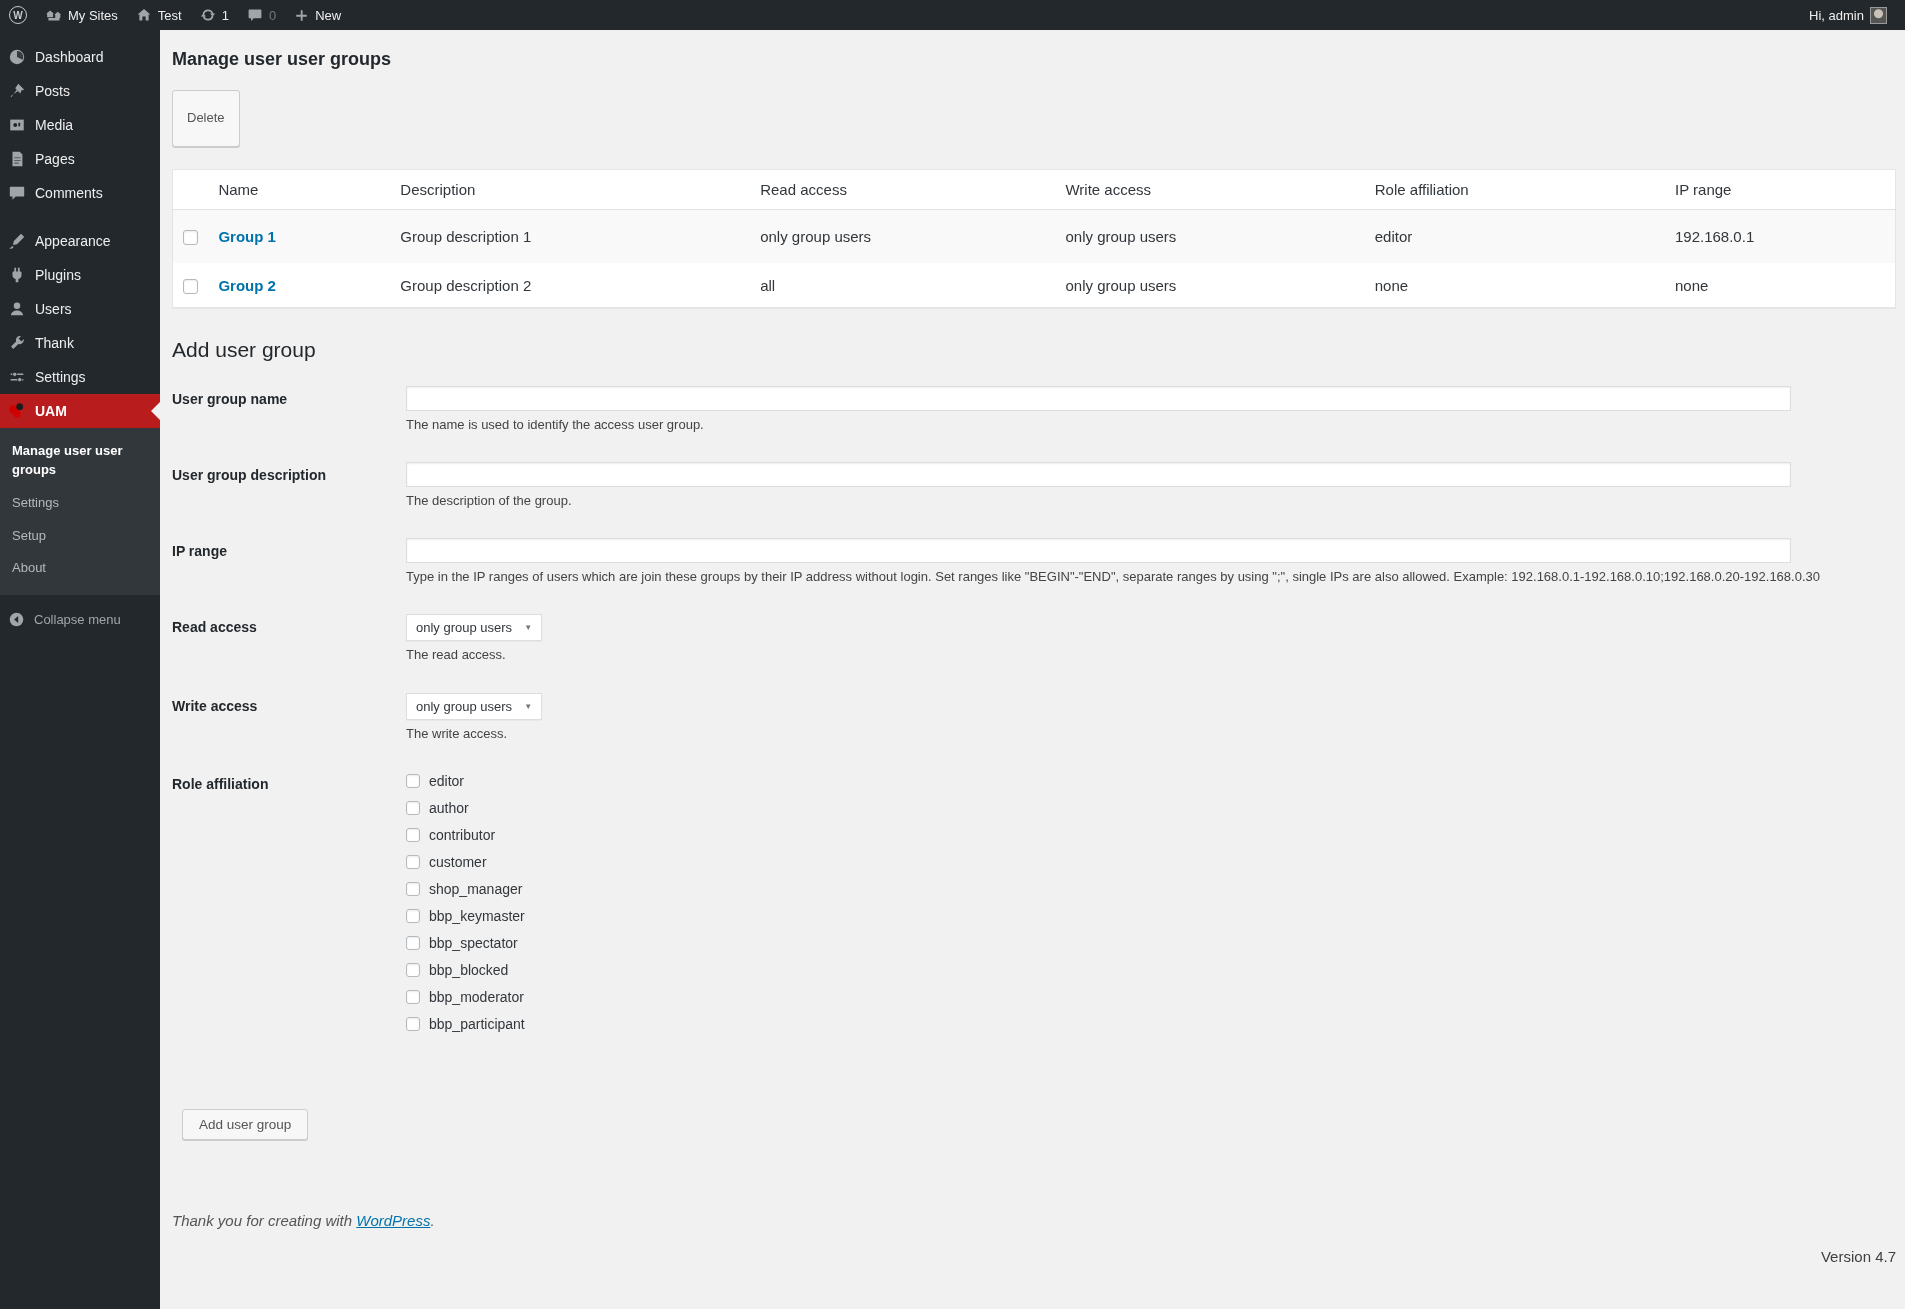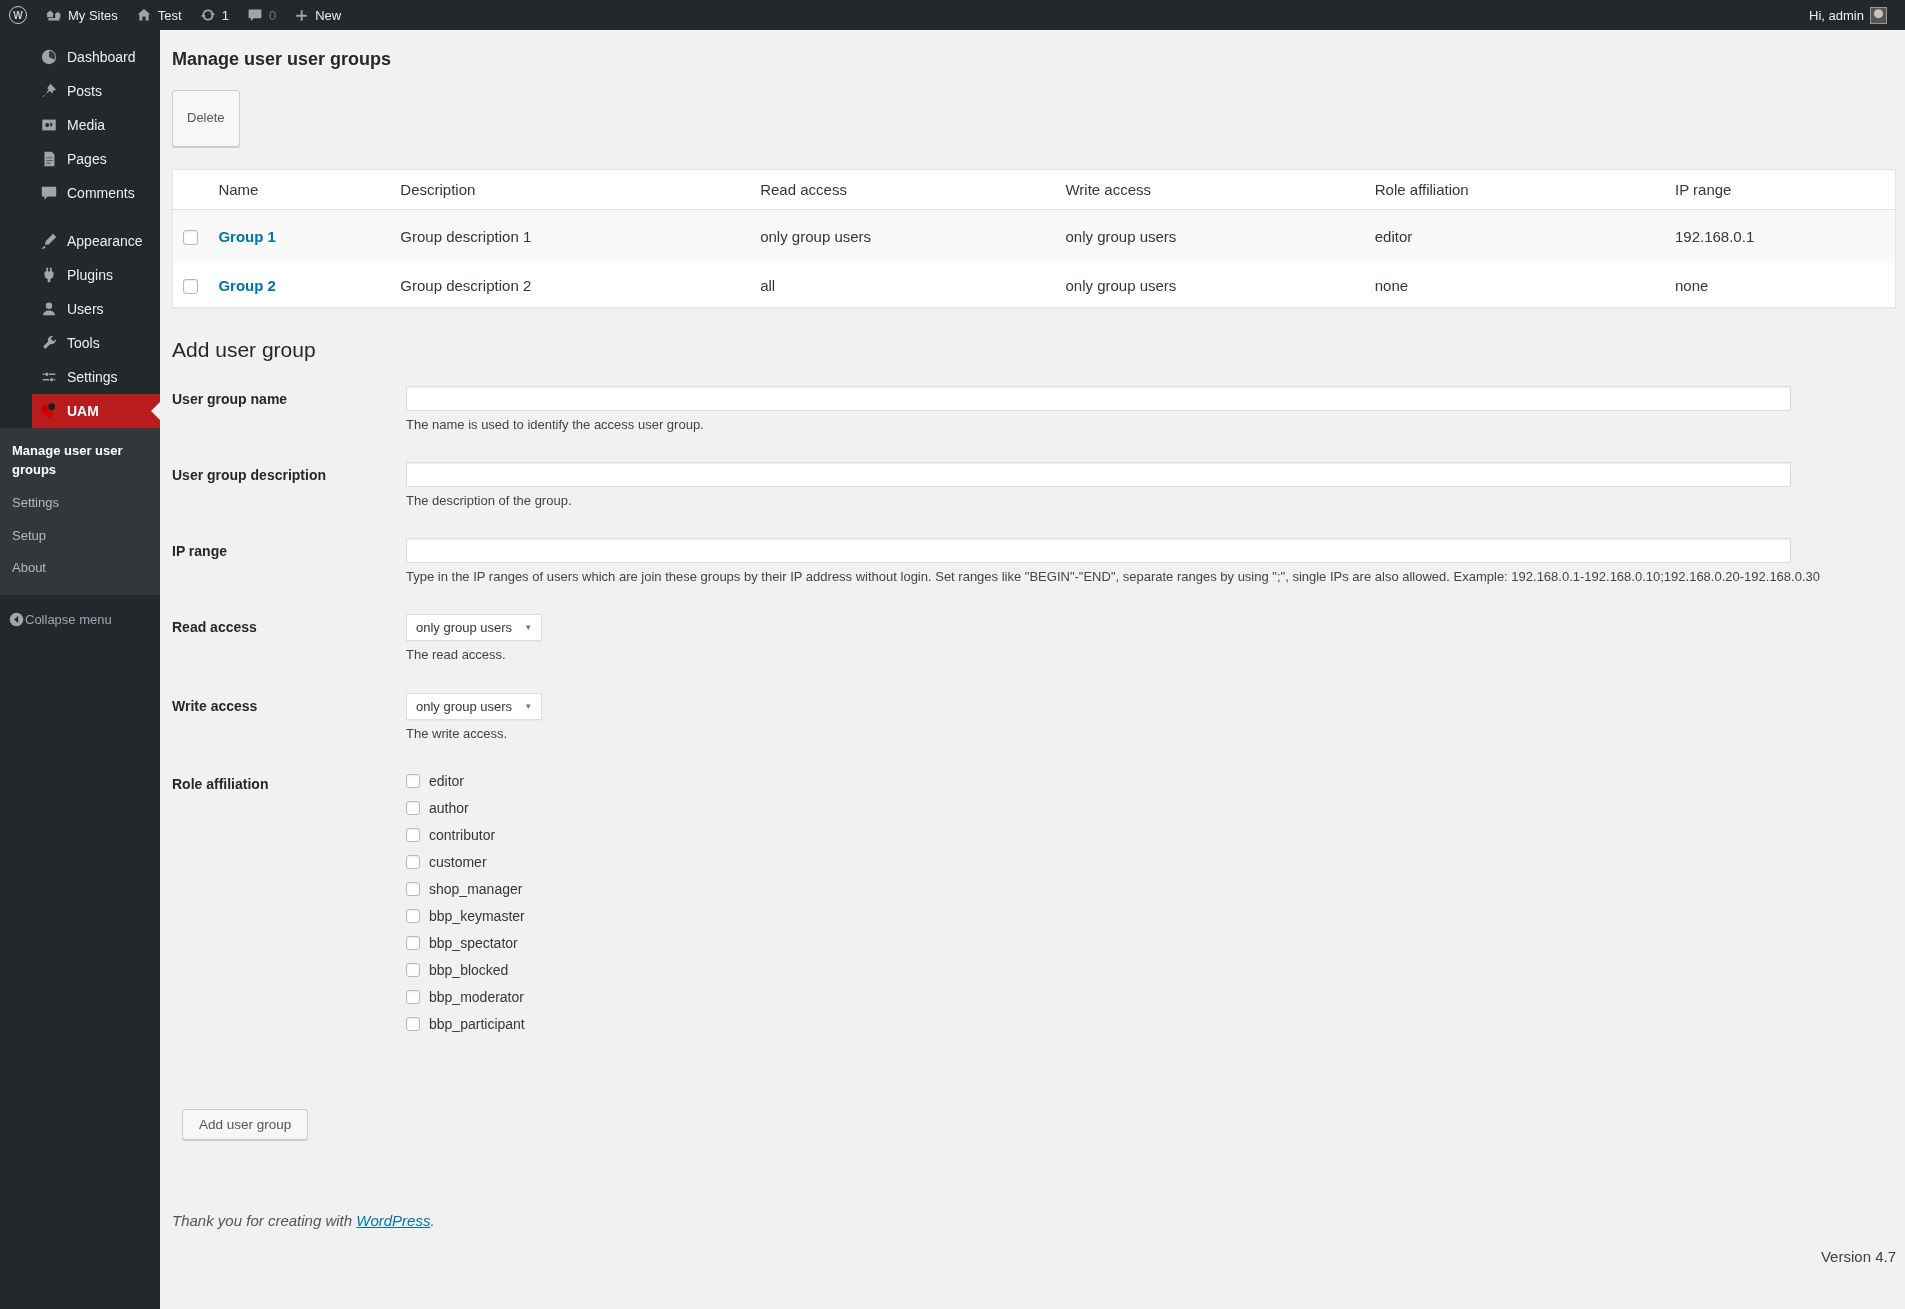--- a/index.html
+++ b/index.html
@@ -31,37 +31,37 @@
   }
 
   
   .sidebar {
     position:absolute; top:30px; left:0; bottom:0; width:160px;
     background:#23282d; color:#eee; font-size:14px;
   }
   .menu { padding-top:10px; }
   .menu-item {
     display:flex; align-items:center; gap:9px;
-    padding:8px 8px; color:#eee; cursor:pointer; position:relative;margin-left:32px;
+    padding:8px 8px; color:#eee; cursor:pointer; position:relative;
   }
   .menu-item svg { flex:0 0 auto; }
   .sep-above { margin-top:14px; }
   .menu-item.active { background:#b91c1c; color:#fff; font-weight:bold; }
   .menu-item.active::after {
     content:""; position:absolute; right:0; top:50%; transform:translateY(-50%);
     border:9px solid transparent; border-right-color:#f1f1f1; border-left-width:0;
   }
   .submenu { background:#32373c; padding:7px 0 10px; }
   .submenu-item {
     display:block; padding:7px 12px; color:#b4b9be; font-size:13px;
     cursor:pointer; line-height:1.45;
   }
   .submenu-item.current { color:#fff; font-weight:bold; }
   .collapse-row {
-    display:flex; align-items:center; color:#a0a5aa;
+    display:flex; align-items:center; gap:9px; color:#a0a5aa;
     padding:10px 8px; margin-top:6px; cursor:pointer; font-size:13px;
   }
 
   
   .content { margin-left:160px; padding:43px 9px 40px 12px; }
   h1.page-title { font-size:18px; font-weight:bold; color:#23282d; margin:6px 0 20px; }
   .button {
     display:inline-block; background:#f7f7f7; border:1px solid #ccc; border-radius:3px;
     color:#555; padding:19px 14px; font-size:13px; cursor:pointer;
     box-shadow:0 1px 0 #ccc; line-height:1.3;
@@ -227,21 +227,21 @@
         <svg width="18" height="18" viewBox="0 0 20 20">
           <circle class="icon-gray" cx="10" cy="6.3" r="3.6"></circle>
           <path class="icon-gray" d="M3.2 17c.4-3.6 3.2-5.4 6.8-5.4s6.4 1.8 6.8 5.4z"></path>
         </svg>
         <span>Users</span>
       </div>
       <div class="menu-item">
         <svg width="18" height="18" viewBox="0 0 20 20">
           <path class="icon-gray" d="M17.5 5.5a4.6 4.6 0 0 1-6 5.5l-5.6 5.6L3.4 14l5.6-5.6a4.6 4.6 0 0 1 5.5-6L11.8 5l3.2 3.2z"></path>
         </svg>
-        <span>Tools</span>
+        <span>Thank</span>
       </div>
       <div class="menu-item">
         <svg width="18" height="18" viewBox="0 0 20 20">
           <path class="icon-gray" d="M3 6.2h14v1.6H3zM3 12.2h14v1.6H3z"></path>
           <circle class="icon-gray" cx="7.5" cy="7" r="2.4" stroke="#23282d" stroke-width="1"></circle>
           <circle class="icon-gray" cx="13" cy="13" r="2.4" stroke="#23282d" stroke-width="1"></circle>
         </svg>
         <span>Settings</span>
       </div>
       <div class="menu-item active">

